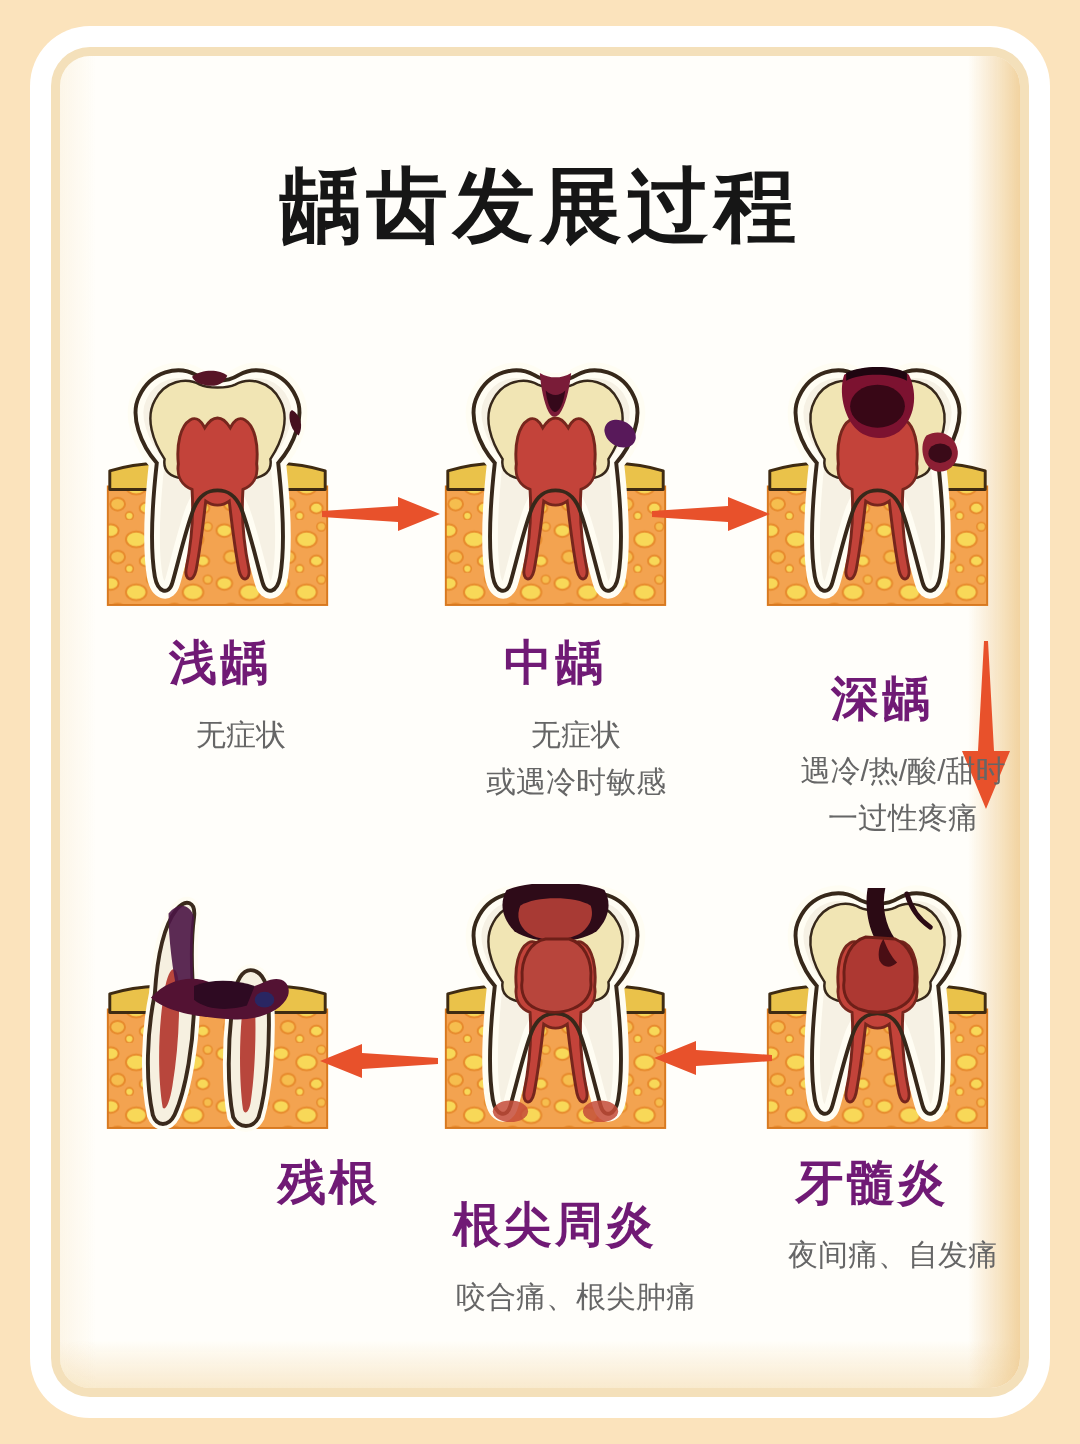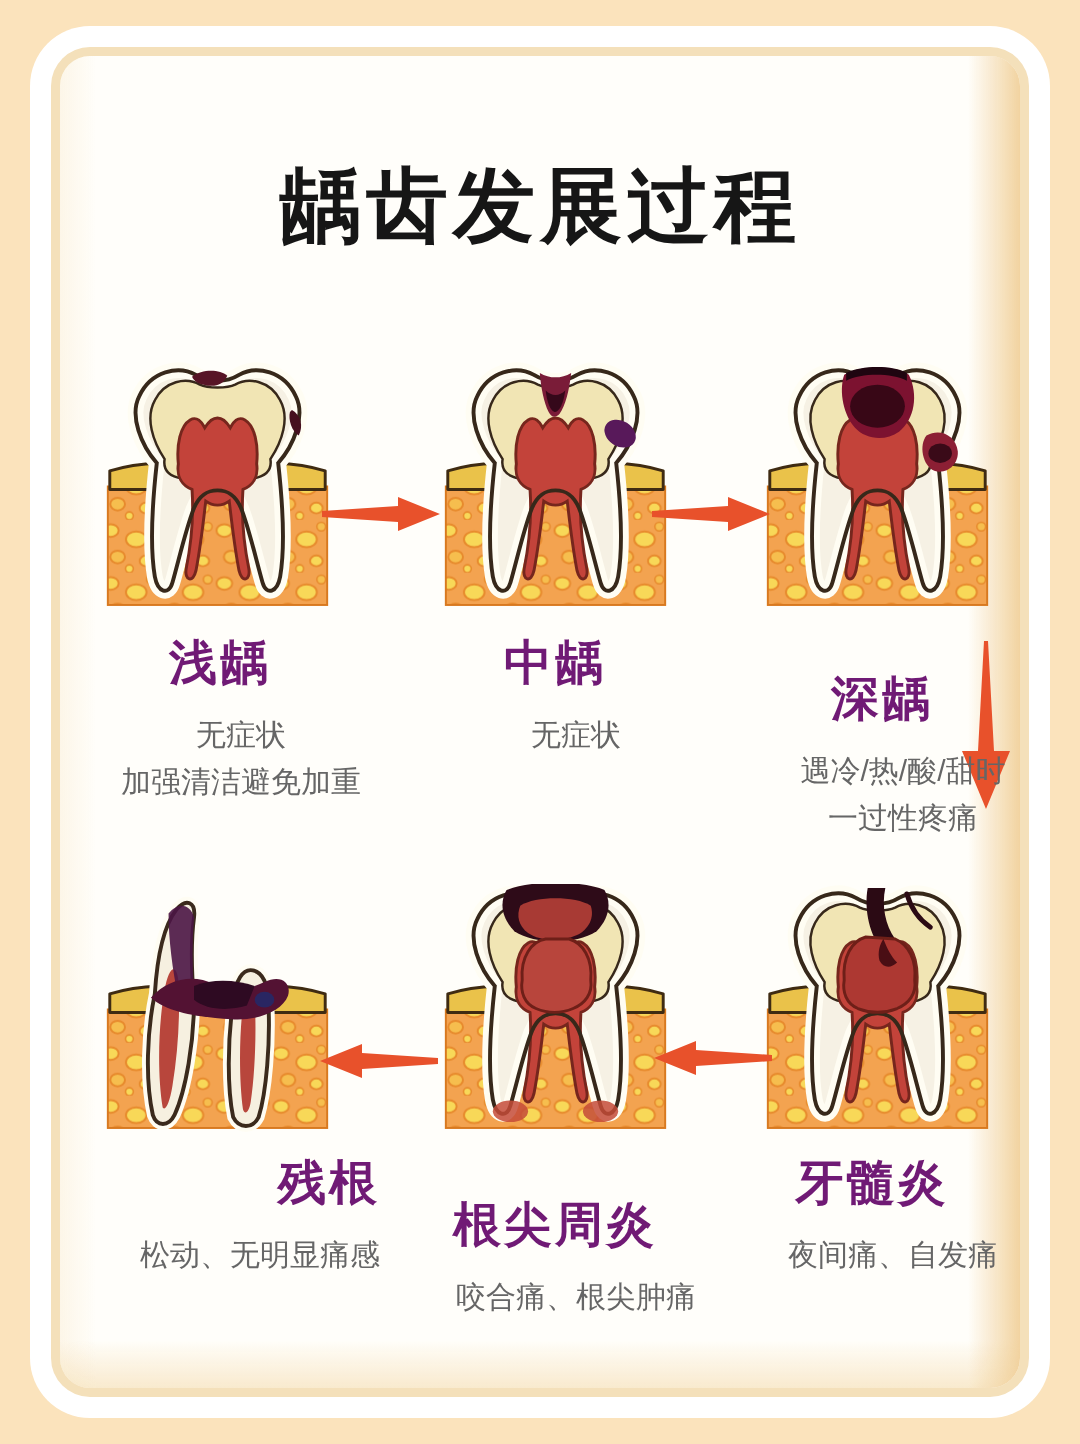--- a/index.html
+++ b/index.html
@@ -166,37 +166,36 @@
   <svg class="arrow al1" width="120" height="40" viewBox="0 0 120 40">
     <polygon points="120,17 44,12 44,3 2,20 44,37 44,28 120,23" fill="#E8512B"></polygon>
   </svg>
   <svg class="arrow al2" width="120" height="40" viewBox="0 0 120 40">
     <polygon points="120,17 44,12 44,3 2,20 44,37 44,28 120,23" fill="#E8512B"></polygon>
   </svg>
 
   <div class="stage-col c1">
     <div class="stage-name">浅龋</div>
     <div class="symptom">无症状</div>
-    <div class="symptom">加强清洁避免加重</div>
   </div>
 
   <div class="stage-col c2">
     <div class="stage-name">中龋</div>
     <div class="symptom">无症状</div>
+    <div class="symptom">或遇冷时敏感</div>
   </div>
 
   <div class="stage-col c3">
     <div class="stage-name">深龋</div>
     <div class="symptom">遇冷/热/酸/甜时</div>
     <div class="symptom">一过性疼痛</div>
   </div>
 
   <div class="stage-col c6">
     <div class="stage-name">残根</div>
-    <div class="symptom">松动、无明显痛感</div>
   </div>
 
   <div class="stage-col c5">
     <div class="stage-name">根尖周炎</div>
     <div class="symptom">咬合痛、根尖肿痛</div>
   </div>
 
   <div class="stage-col c4">
     <div class="stage-name">牙髓炎</div>
     <div class="symptom">夜间痛、自发痛</div>

